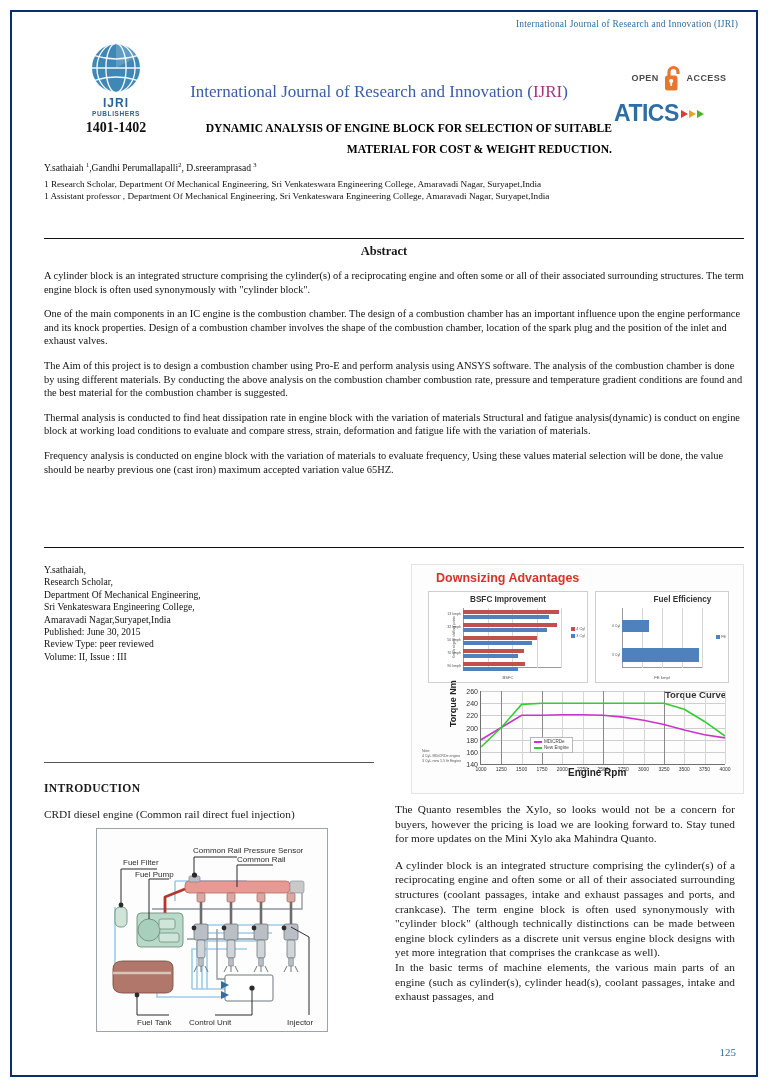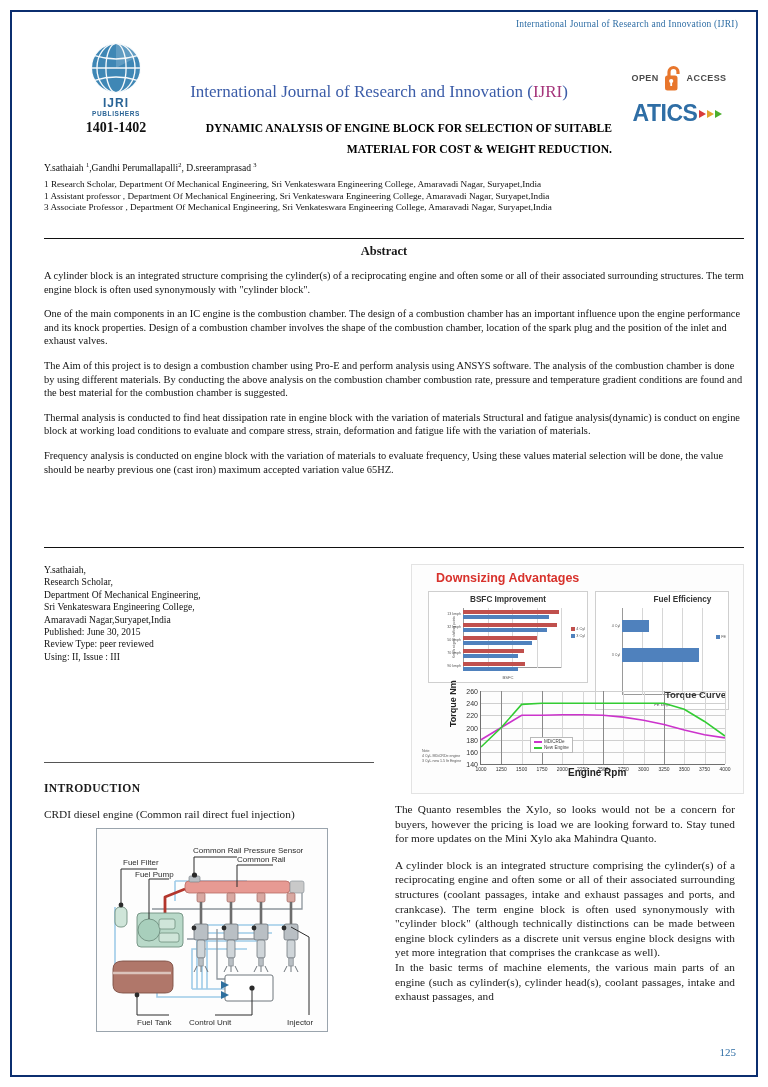--- a/index.html
+++ b/index.html
@@ -137,21 +137,21 @@
     font-family: "Liberation Sans", sans-serif;
     font-size: 9px;
     font-weight: bold;
     color: #4a4a4a;
     letter-spacing: .4px;
     text-align: center;
   }
   .atics-row {
     display: flex;
     align-items: center;
-    justify-content: center;
+    justify-content: flex-start;
     margin-top: 10px;
     gap: 2px;
   }
   .atics-text {
     font-family: "Liberation Sans", sans-serif;
     font-size: 23px;
     font-weight: bold;
     color: #2f6ea5;
     letter-spacing: -0.5px;
     line-height: 23px;
@@ -269,21 +269,21 @@
   }
   .mc-title {
     text-align: center;
     font-family: "Liberation Sans", sans-serif;
     font-weight: bold;
     color: #333;
     font-size: 8.2px;
     margin-top: 3px;
   }
   .bsfc { left: 16px; top: 26px; width: 160px; height: 92px; }
-  .fe   { left: 183px; top: 26px; width: 134px; height: 119px; padding-left: 41px; }
+  .fe   { left: 183px; top: 26px; width: 134px; height: 92px; padding-left: 41px; }
 
   .bsfc-plot {
     position: absolute;
     left: 34px;
     top: 16px;
     right: 26px;
     bottom: 14px;
   }
   .grid-v {
     position: absolute;
@@ -577,21 +577,20 @@
       </div>
     </div>
 
     <div class="authors">
       Y.sathaiah <sup>1</sup>,Gandhi Perumallapalli<sup>2</sup>, D.sreeramprasad <sup>3</sup>
     </div>
 
     <div class="affiliations">
       <div>1 Research Scholar, Department Of Mechanical Engineering, Sri Venkateswara Engineering College, Amaravadi Nagar, Suryapet,India</div>
       <div>1 Assistant professor , Department Of Mechanical Engineering, Sri Venkateswara Engineering College, Amaravadi Nagar, Suryapet,India</div>
-      <div>3 Associate Professor , Department Of Mechanical Engineering, Sri Venkateswara Engineering College, Amaravadi Nagar, Suryapet,India</div>
     </div>
 
     <div class="rule-thick" style="left:30px; top:224px; width:700px;"></div>
 
     <div class="abstract-head">Abstract</div>
 
     <div class="abstract-body">
       <p>A cylinder block is an integrated structure comprising the cylinder(s) of a reciprocating engine and often some or all of their associated surrounding structures. The term engine block is often used synonymously with "cylinder block".</p>
       <p>One of the main components in an IC engine is the combustion chamber. The design of a combustion chamber has an important influence upon the engine performance and its knock properties. Design of a combustion chamber involves the shape of the combustion chamber, location of the spark plug and the position of the inlet and exhaust valves.</p>
       <p>The Aim of this project is to design a combustion chamber using Pro-E and perform analysis using ANSYS software. The analysis of the combustion chamber is done by using different materials. By conducting the above analysis on the combustion chamber combustion rate, pressure and temperature gradient conditions are found and the best material for the combustion chamber is suggested.</p>
@@ -603,21 +602,21 @@
 
     <div class="corr">
       <div class="corr-lines">
         <div>Y.sathaiah,</div>
         <div>Research Scholar,</div>
         <div>Department Of Mechanical Engineering,</div>
         <div>Sri Venkateswara Engineering College,</div>
         <div>Amaravadi Nagar,Suryapet,India</div>
         <div>Published: June 30, 2015</div>
         <div>Review Type: peer reviewed</div>
-        <div>Using: II, Issue : III</div>
+        <div>Volume: II, Issue : III</div>
       </div>
     </div>
 
 
     <div class="rule-thin" style="left:30px; top:748px; width:330px;"></div>
 
     <div class="fig-downsizing">
       <div class="ds-title">Downsizing Advantages</div>
 
       <div class="mini-chart bsfc">

